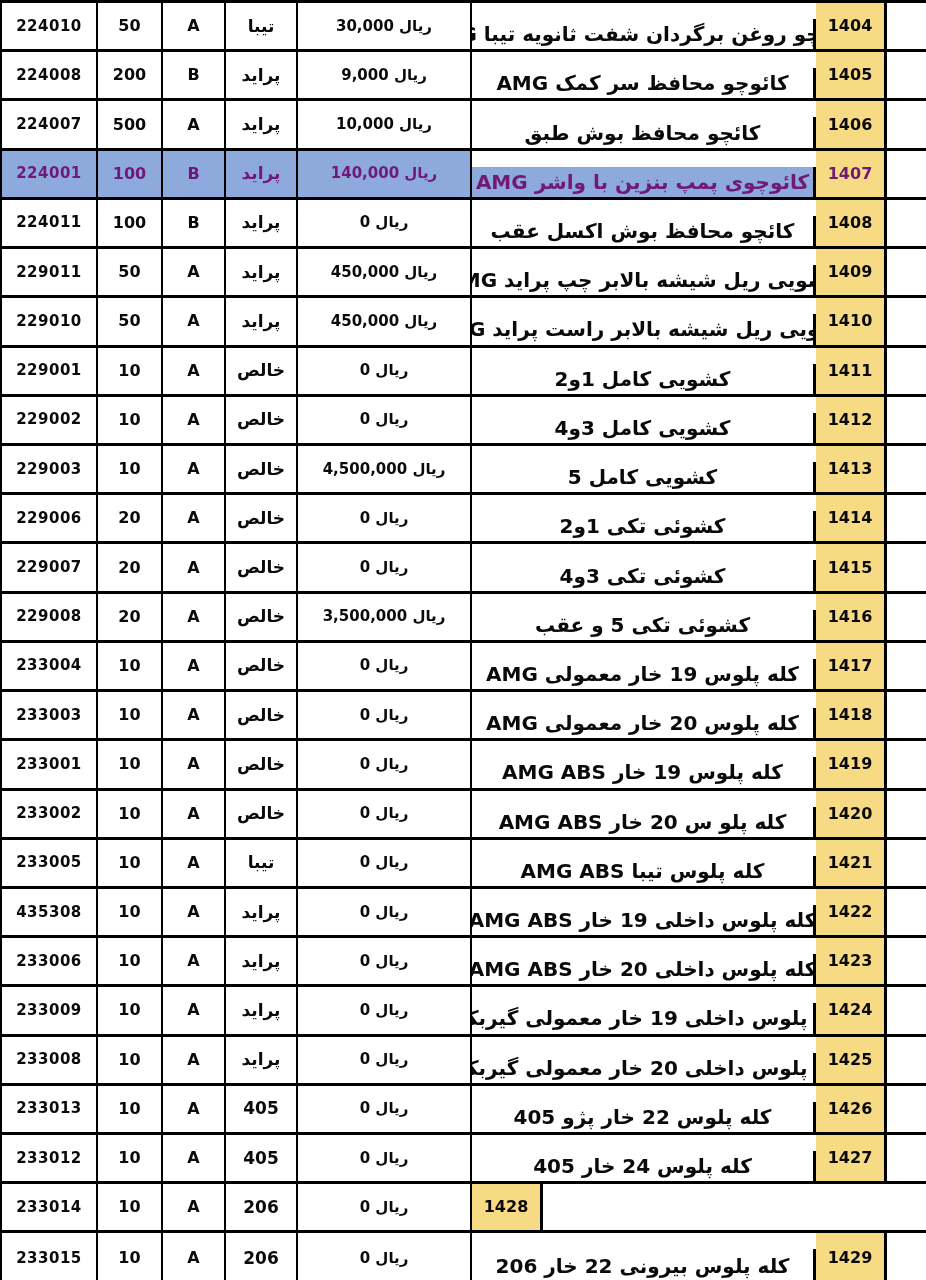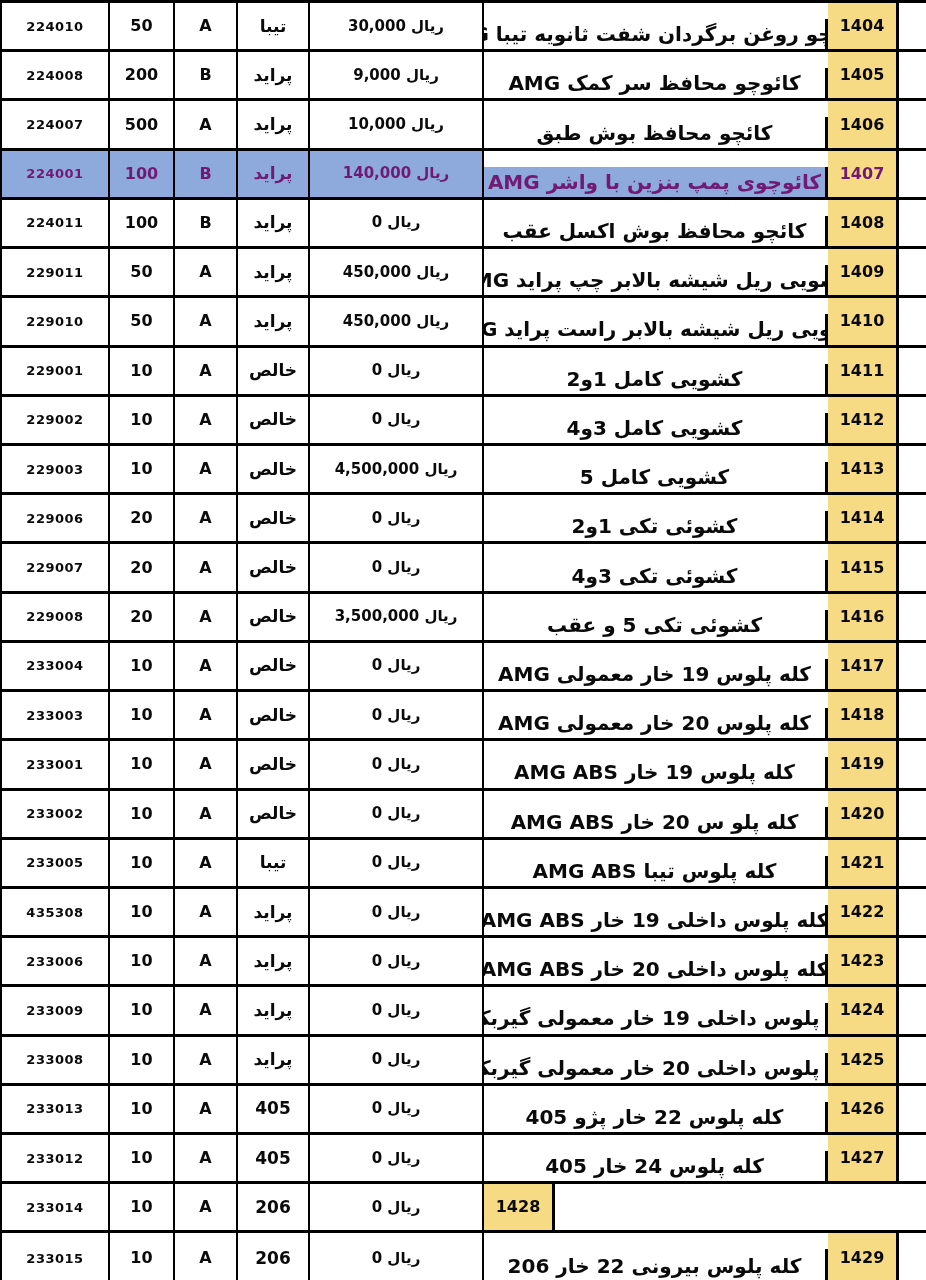--- a/index.html
+++ b/index.html
@@ -34,21 +34,21 @@
   .cell {
     box-sizing: border-box;
     border-right: 2px solid #000;
     display: flex;
     align-items: center;
     justify-content: center;
     overflow: hidden;
     white-space: nowrap;
     line-height: 1;
   }
-  .cell.code  { width: 108px;  font-size: 13px; letter-spacing: 0.5px; }
+  .cell.code  { width: 96px;  font-size: 15px; letter-spacing: 0.5px; }
   .cell.qty   { width: 65px;  font-size: 16px; }
   .cell.grade { width: 63px;  font-size: 16px; }
   .cell.brand { width: 72px;  font-size: 17px; }
   .cell.price { width: 174px; font-size: 15px; }
   .cell.desc  { width: 344px; font-size: 20px; border-right: 3px solid #000; margin-top: 16px; }
   .cell.num   { width: 71px;  font-size: 16px; border-right: 3px solid #000; }
   .cell.num   { background: var(--index-bg, #f7db84); }
   .row.hl .cell:not(.num) { background: var(--hl-bg, #8ea9db); }
   .row.hl .cell { color: #701a75; }
 </style>

